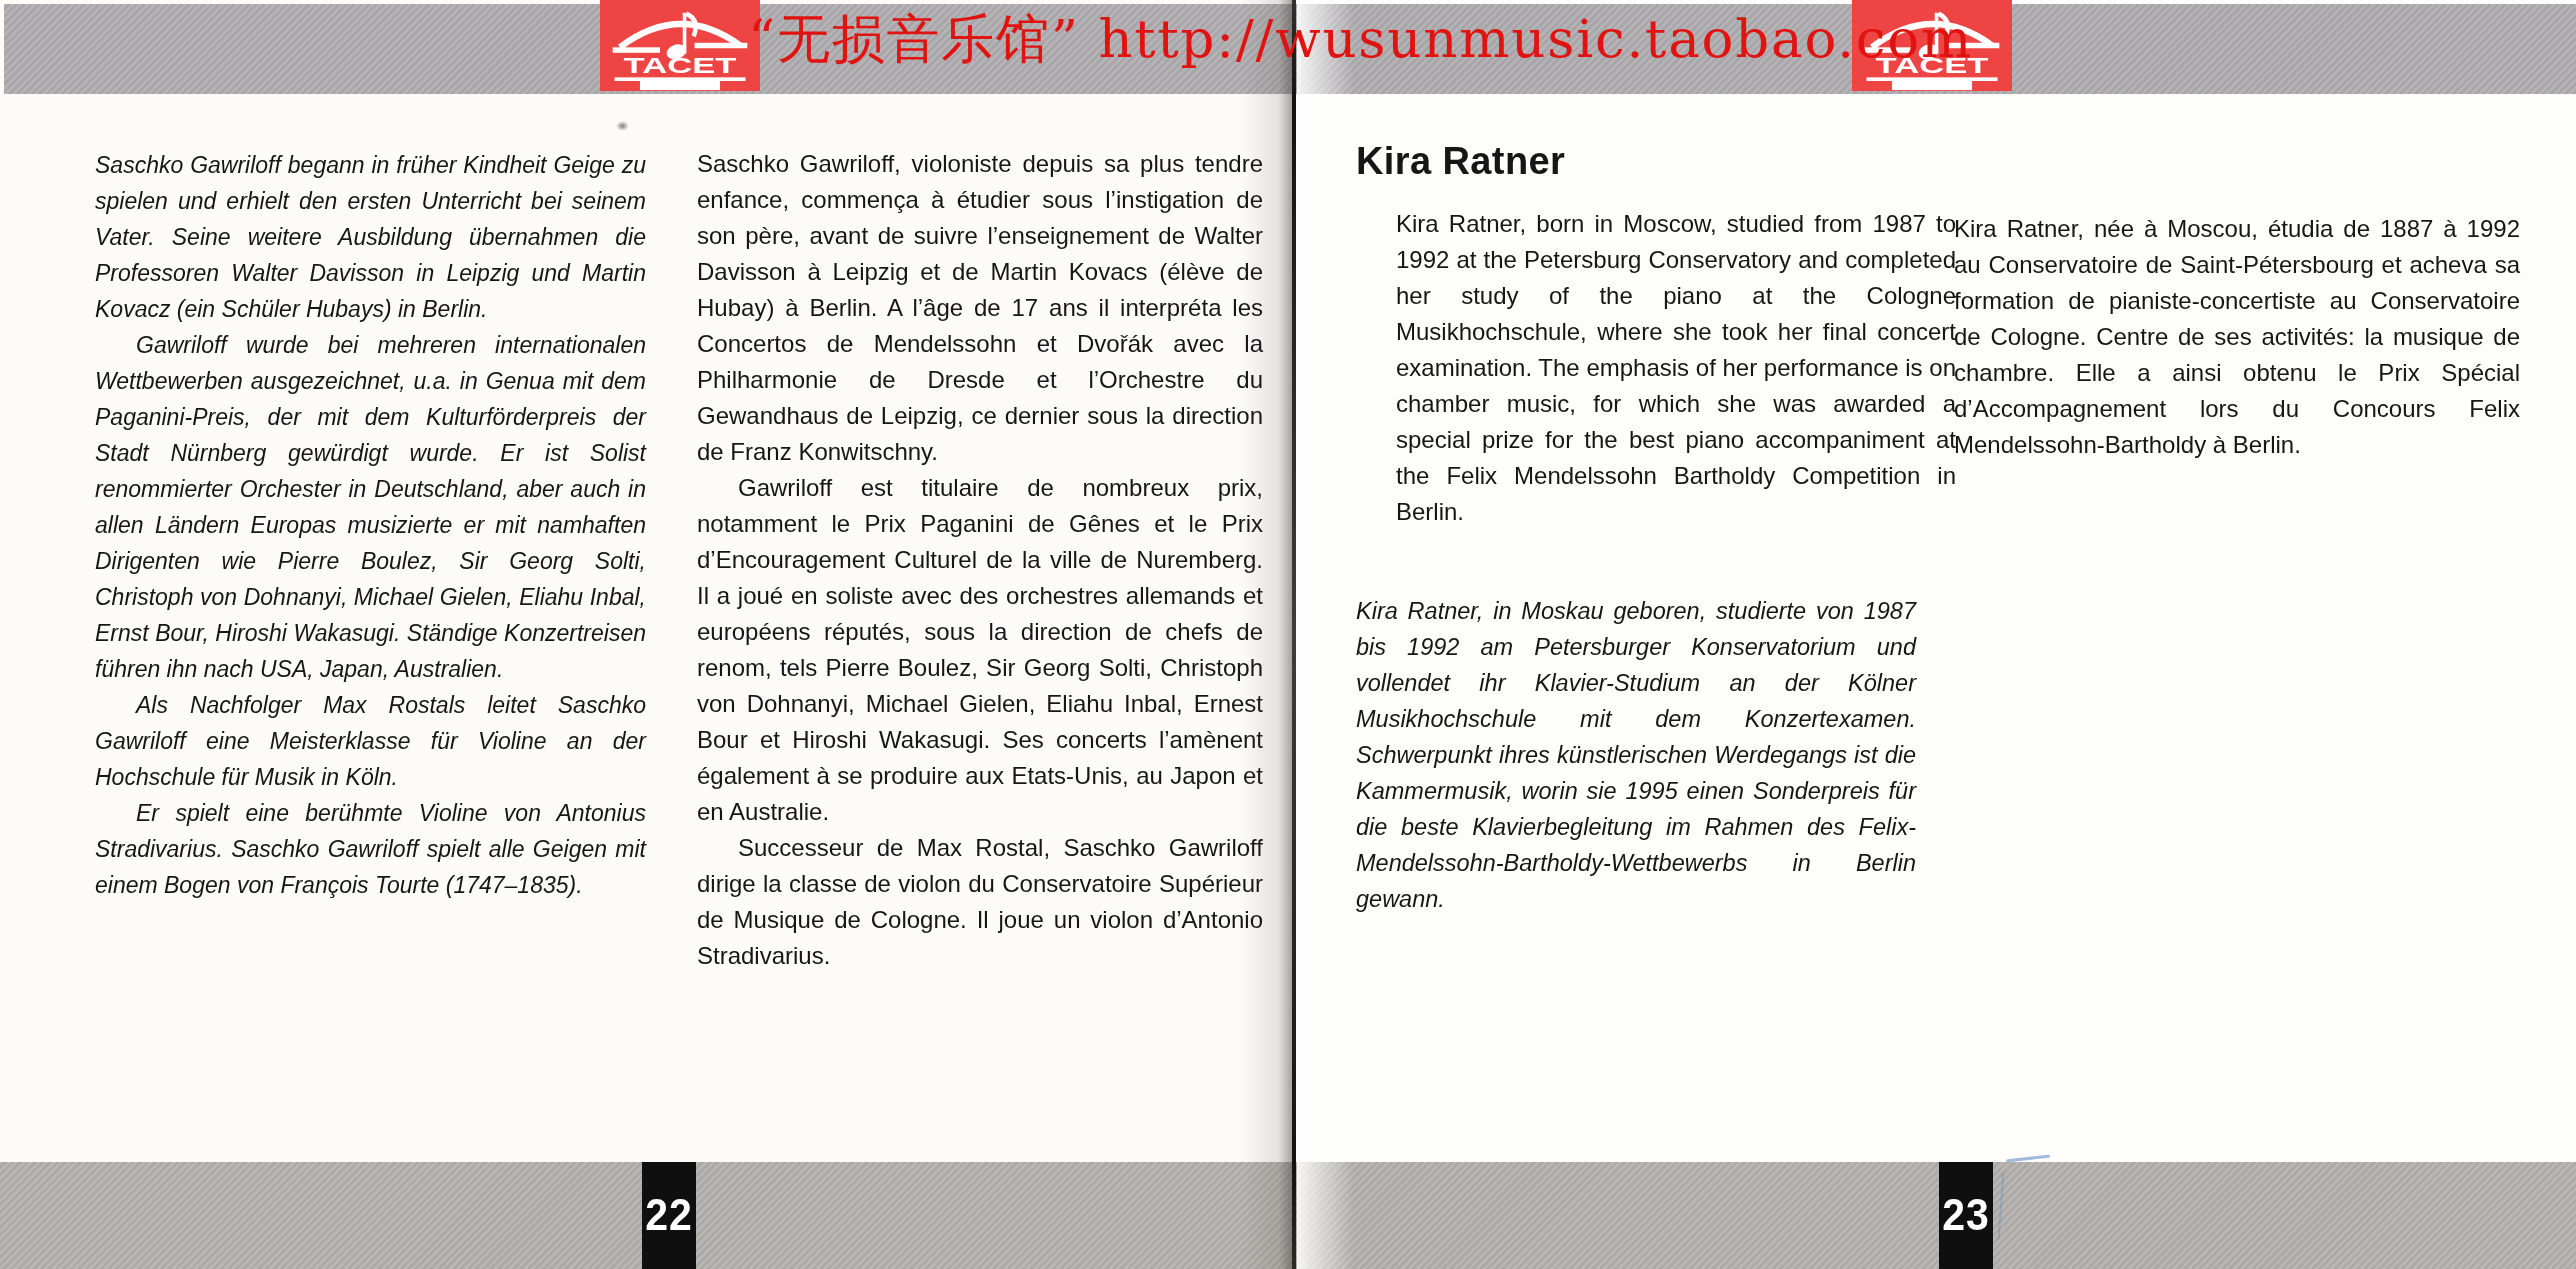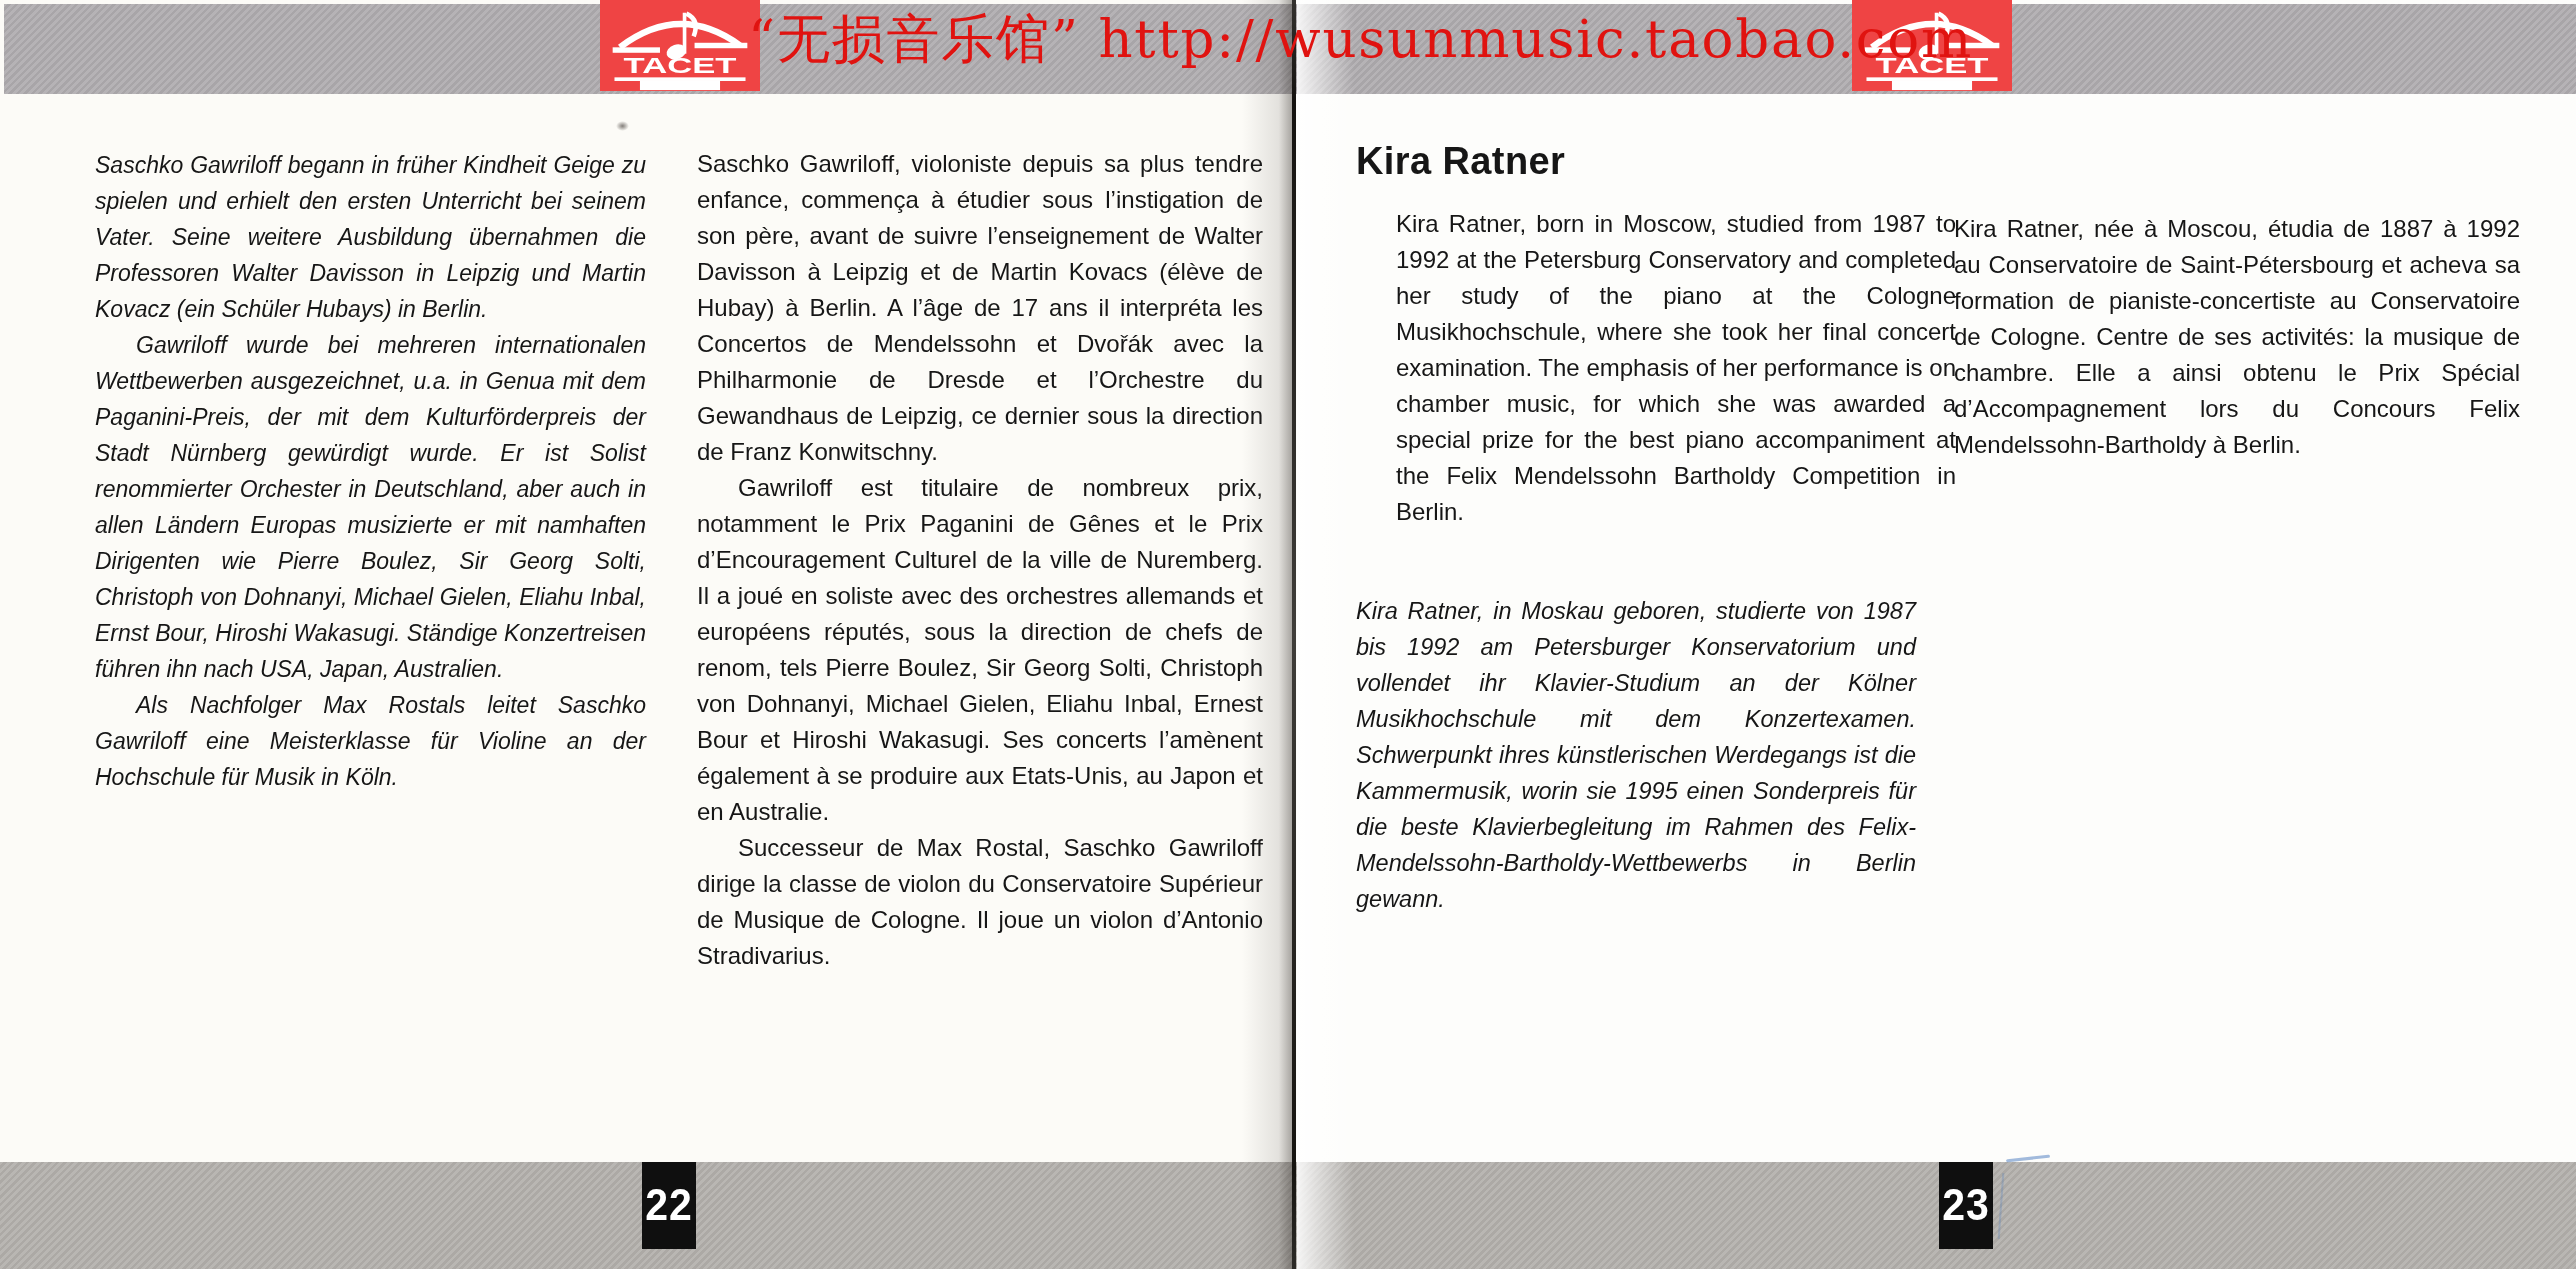--- a/index.html
+++ b/index.html
@@ -42,21 +42,21 @@
   .col p:first-child{text-indent:0;}
   .col.single p{text-indent:0;}
   .de-left   {left:95px;  top:147px; width:551px; font-size:23px;   line-height:36px; font-style:italic;}
   .fr-left   {left:697px;  top:146px; width:566px; font-size:24px;   line-height:36px;}
   .title-right{position:absolute;left:1356px;top:140px;z-index:5;
     font-size:38px;font-weight:bold;letter-spacing:0.4px;text-align:right;}
   .en-right  {left:1396px; top:206px; width:560px; font-size:24px;   line-height:36px;}
   .de-right  {left:1356px; top:593px; width:560px; font-size:23.5px; line-height:36px; font-style:italic;}
   .fr-right  {left:1954px; top:211px; width:566px; font-size:24px;   line-height:36px;}
   
-  .pagenum-box{position:absolute;top:1162px;width:54px;height:87px;background:#0f0f0f;z-index:6;
+  .pagenum-box{position:absolute;top:1162px;width:54px;height:107px;background:#0f0f0f;z-index:6;
     display:flex;align-items:center;justify-content:center;}
   .pagenum-box.p22{left:642px;}
   .pagenum-box.p23{left:1895px;margin-left:44px;}
   .pagenum-box span{color:#fff;font-weight:bold;font-size:41px;letter-spacing:0.9px;
     transform:scaleY(1.08);}
   
   .speck{position:absolute;left:616px;top:121px;width:13.3px;height:9.8px;z-index:7;border-radius:50%;
     background:radial-gradient(ellipse,rgba(90,85,80,.75),rgba(90,85,80,0) 70%);}
   .pen-mark-1{position:absolute;left:2006px;top:1157px;width:44px;height:2.7px;z-index:7;
     background:rgba(70,120,190,.5);transform:rotate(-6deg);border-radius:1.8px;}
@@ -103,20 +103,21 @@
 <div class="watermark" style="color: rgb(224, 19, 16);">“无损音乐馆” http://wusunmusic.taobao.com</div>
 
 <div class="fold-shade"></div>
 <div class="fold-line"></div>
 <div class="fold-highlight"></div>
 
 <div class="col de-left">
     <p>Saschko Gawriloff begann in früher Kindheit Geige zu spielen und erhielt den ersten Unterricht bei seinem Vater. Seine weitere Ausbildung übernahmen die Professoren Walter Davisson in Leipzig und Martin Kovacz (ein Schüler Hubays) in Berlin.</p>
     <p>Gawriloff wurde bei mehreren internationalen Wettbewerben ausgezeichnet, u.a. in Genua mit dem Paganini-Preis, der mit dem Kulturförderpreis der Stadt Nürnberg gewürdigt wurde. Er ist Solist renommierter Orchester in Deutschland, aber auch in allen Ländern Europas musizierte er mit namhaften Dirigenten wie Pierre Boulez, Sir Georg Solti, Christoph von Dohnanyi, Michael Gielen, Eliahu Inbal, Ernst Bour, Hiroshi Wakasugi. Ständige Konzertreisen führen ihn nach USA, Japan, Australien.</p>
     <p>Als Nachfolger Max Rostals leitet Saschko Gawriloff eine Meisterklasse für Violine an der Hochschule für Musik in Köln.</p>
+    <p>Er spielt eine berühmte Violine von Antonius Stradivarius. Saschko Gawriloff spielt alle Geigen mit einem Bogen von François Tourte (1747–1835).</p>
   </div>
 <div class="col fr-left">
     <p>Saschko Gawriloff, violoniste depuis sa plus tendre enfance, commença à étudier sous l’instigation de son père, avant de suivre l’enseignement de Walter Davisson à Leipzig et de Martin Kovacs (élève de Hubay) à Berlin. A l’âge de 17 ans il interpréta les Concertos de Mendelssohn et Dvořák avec la Philharmonie de Dresde et l’Orchestre du Gewandhaus de Leipzig, ce dernier sous la direction de Franz Konwitschny.</p>
     <p>Gawriloff est titulaire de nombreux prix, notamment le Prix Paganini de Gênes et le Prix d’Encouragement Culturel de la ville de Nuremberg. Il a joué en soliste avec des orchestres allemands et européens réputés, sous la direction de chefs de renom, tels Pierre Boulez, Sir Georg Solti, Christoph von Dohnanyi, Michael Gielen, Eliahu Inbal, Ernest Bour et Hiroshi Wakasugi. Ses concerts l’amènent également à se produire aux Etats-Unis, au Japon et en Australie.</p>
     <p>Successeur de Max Rostal, Saschko Gawriloff dirige la classe de violon du Conservatoire Supérieur de Musique de Cologne. Il joue un violon d’Antonio Stradivarius.</p>
   </div>
 
 <div class="title-right">Kira Ratner</div>
 <div class="col single en-right">
     <p>Kira Ratner, born in Moscow, studied from 1987 to 1992 at the Petersburg Conservatory and completed her study of the piano at the Cologne Musikhochschule, where she took her final concert examination. The emphasis of her performance is on chamber music, for which she was awarded a special prize for the best piano accompaniment at the Felix Mendelssohn Bartholdy Competition in Berlin.</p>

